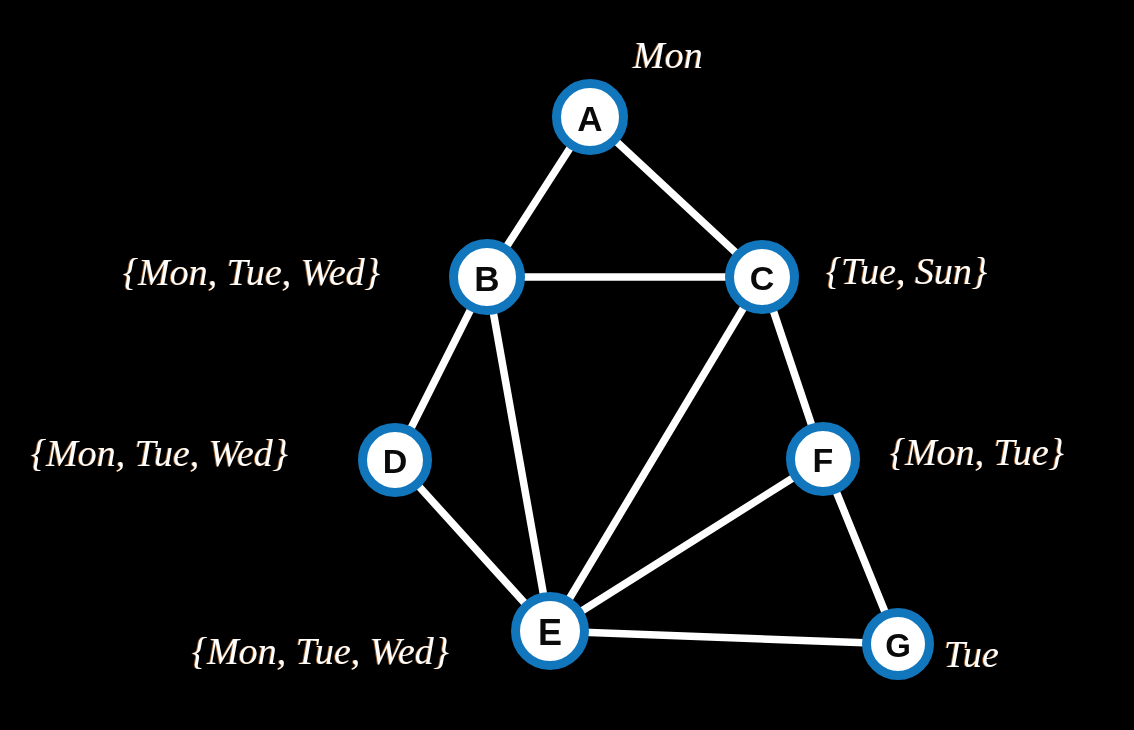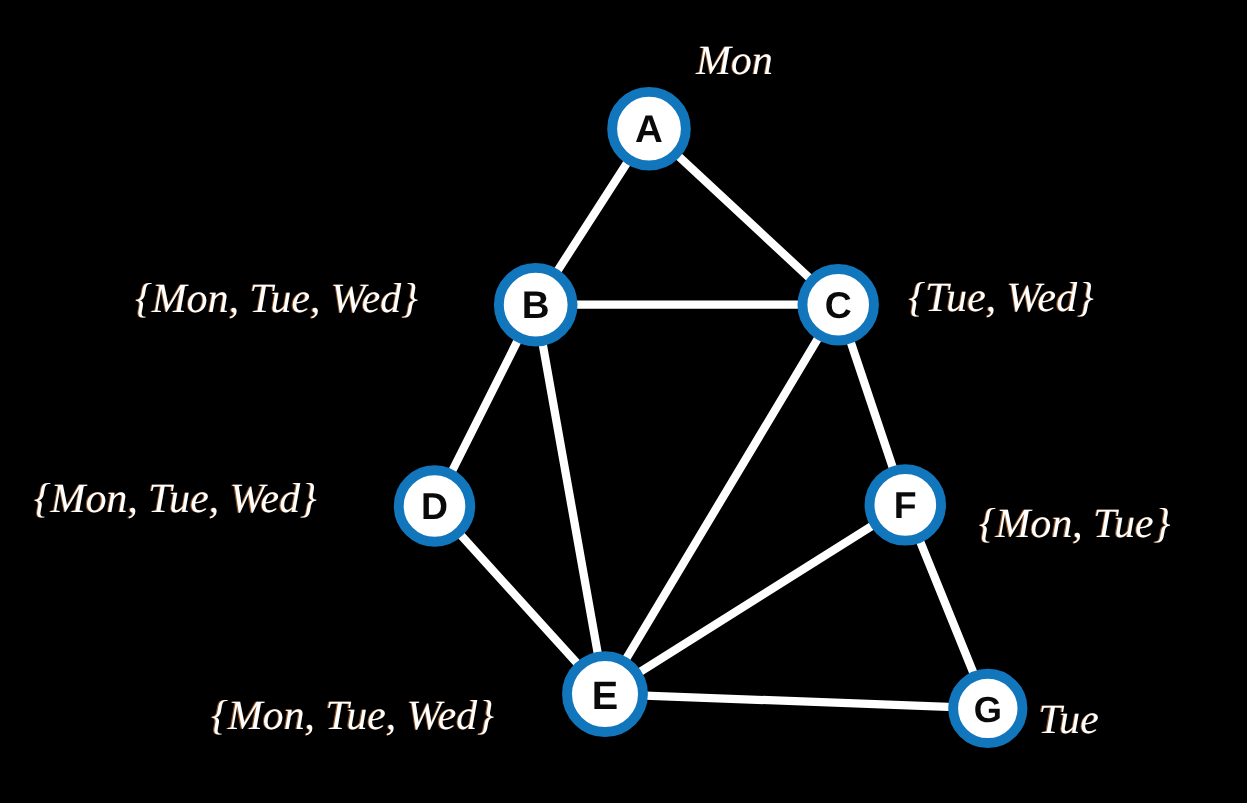--- a/index.html
+++ b/index.html
@@ -104,20 +104,20 @@
         <g>
           <circle cx="898" cy="644" r="31.5" class="node-ring" fill="#ffffff" stroke="#1276bc" stroke-width="9"></circle>
           <text x="898" y="645" class="node-letter" fill="#0a0a0a" font-size="33">G</text>
         </g>
       </g>
   </svg>
 
   <div id="labels-layer">
       <div class="domain-label lbl-right" style="left: 633px; top: 36px;">Mon</div>
       <div class="domain-label lbl-left" style="left: 123px; top: 253px;">{Mon, Tue, Wed}</div>
-      <div class="domain-label lbl-right" style="left: 826px; top: 252px;">{Tue, Wed}</div>
+      <div class="domain-label lbl-right" style="left: 826px; top: 252px;">{Tue, Sun}</div>
       <div class="domain-label lbl-left" style="left: 31px; top: 434px;">{Mon, Tue, Wed}</div>
-      <div class="domain-label lbl-right" style="left: 890px; top: 457px;">{Mon, Tue}</div>
+      <div class="domain-label lbl-right" style="left: 890px; top: 433px;">{Mon, Tue}</div>
       <div class="domain-label lbl-left" style="left: 192px; top: 632px;">{Mon, Tue, Wed}</div>
       <div class="domain-label lbl-right" style="left: 944px; top: 635px;">Tue</div>
     </div>
 
 </div>
 
 </body></html>

